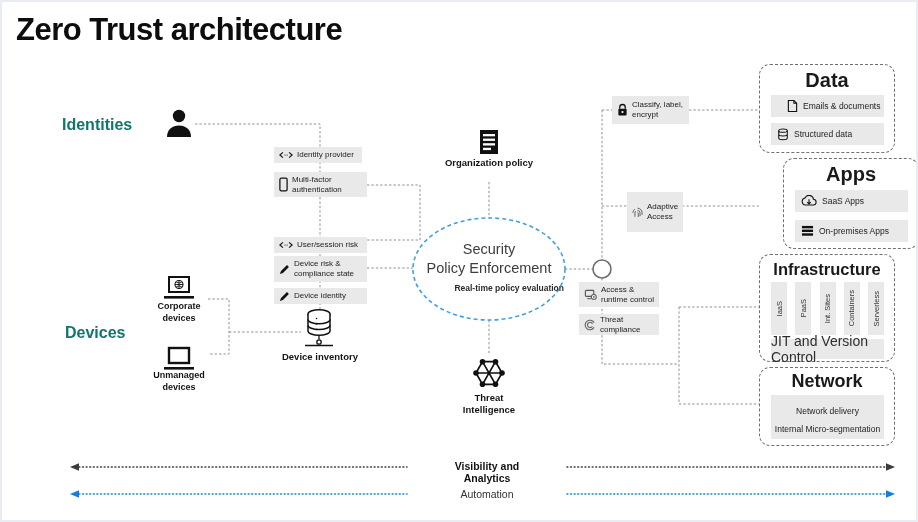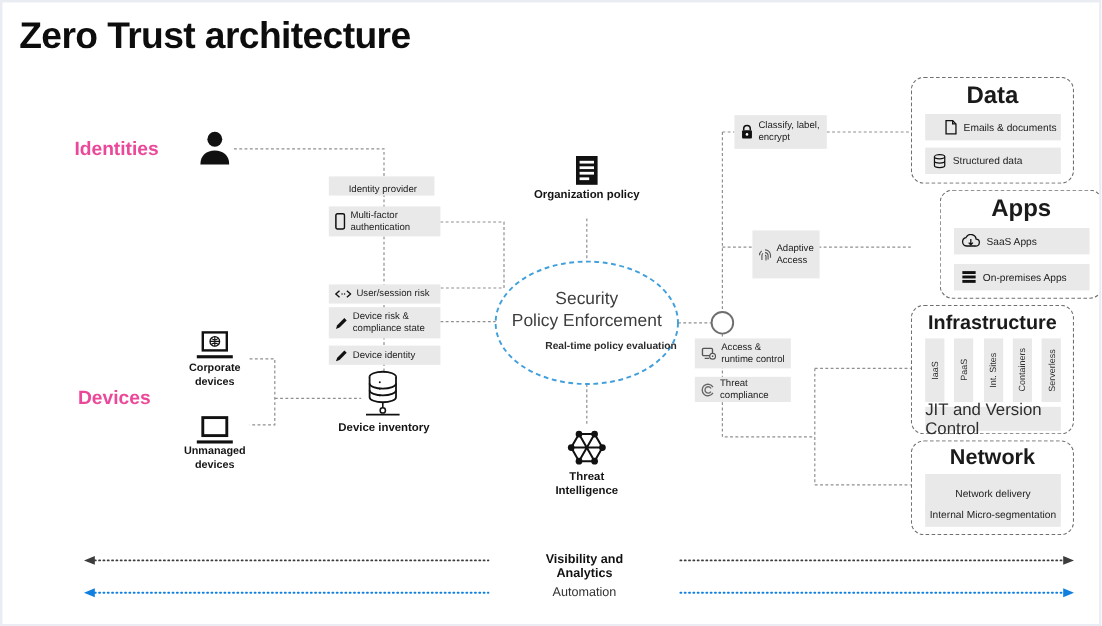--- a/index.html
+++ b/index.html
@@ -2,21 +2,21 @@
 <html><head>
 <meta charset="utf-8">
 <style>
   html,body{margin:0;padding:0;background:#fff;}
   #canvas{position:relative;width:918px;height:522px;background:#fff;
     font-family:"Liberation Sans",sans-serif;border:2px solid #e9ecf3;
     box-sizing:border-box;overflow:hidden;}
   .abs{position:absolute;}
   #page-title{position:absolute;left:14px;top:10px;font-size:31px;font-weight:800;
     color:#0d0d0d;letter-spacing:-0.5px;}
-  .seclabel{position:absolute;font-size:16px;font-weight:600;color:#ec4899;}
+  .seclabel{position:absolute;font-size:16px;font-weight:600;color:#0f766e;}
   .caption{position:absolute;font-size:9px;font-weight:600;color:#141414;
     text-align:center;line-height:1.3;}
   .gbox{position:absolute;background:#e9e9e9;display:flex;align-items:center;gap:4px;
     padding:2px 3px 2px 5px;box-sizing:border-box;font-size:8px;color:#222;line-height:1.2;}
   .gbox .txt{flex:1;}
   .ellipse-title{position:absolute;left:412px;top:238px;width:150px;text-align:center;
     font-size:14.5px;color:#3d3d3d;line-height:1.3;white-space:pre-line;}
   .ellipse-sub{position:absolute;left:412px;top:281px;width:150px;text-align:right;
     font-size:8.5px;font-weight:700;color:#2b2b2b;}
   .panel{position:absolute;left:757px;width:136px;border:1.2px dashed #707070;
@@ -111,21 +111,21 @@
     <path d="M6 11.6c0 2.3 4.9 4.2 11 4.2s11-1.9 11-4.2M6 17.3c0 2.3 4.9 4.2 11 4.2s11-1.9 11-4.2" fill="none" stroke="#111" stroke-width="1.5"></path>
     <circle cx="14.5" cy="10.5" r="0.8" fill="#111"></circle>
       <circle cx="14.5" cy="16" r="0.8" fill="#111"></circle>
     <circle cx="14.5" cy="21.5" r="0.8" fill="#111"></circle>
     <path d="M17 27.5v4" stroke="#111" stroke-width="1.3"></path>
     <circle cx="17" cy="34" r="2.2" fill="#fff" stroke="#111" stroke-width="1.3"></circle>
     <path d="M3 37.5h28" stroke="#111" stroke-width="1.5"></path>
   </svg>
   <div class="caption" style="left:272px;top:349px;width:92px;font-size:9.5px;">Device inventory</div>
 
-  <div class="gbox" style="left:272px;top:145px;width:88px;height:16px;flex-direction:column;">
+  <div class="gbox" style="left:272px;top:145px;width:88px;height:16px;">
     <svg width="14" height="8" viewBox="0 0 16 8">
       <path d="M4.5 1 1 4l3.5 3M11.5 1 15 4l-3.5 3" fill="none" stroke="#111" stroke-width="1.3"></path>
       <circle cx="6.9" cy="4" r="0.7" fill="#111"></circle>
         <circle cx="9.3" cy="4" r="0.7" fill="#111"></circle>
     </svg>
     <span class="txt">Identity provider</span>
   </div>
 
   <div class="gbox" style="left:272px;top:170px;width:93px;height:25px;">
     <svg width="9" height="15" viewBox="0 0 10 16">

